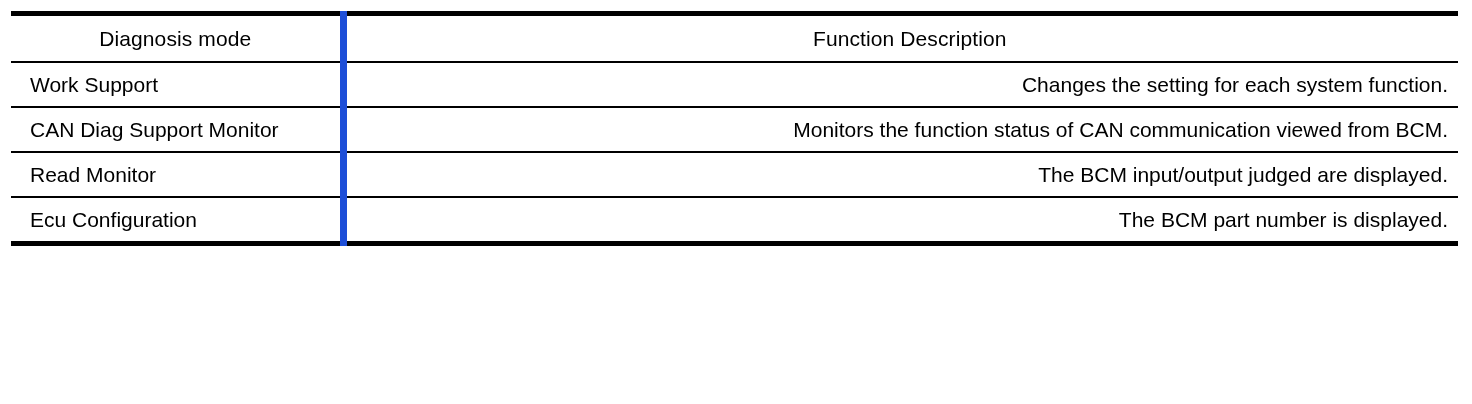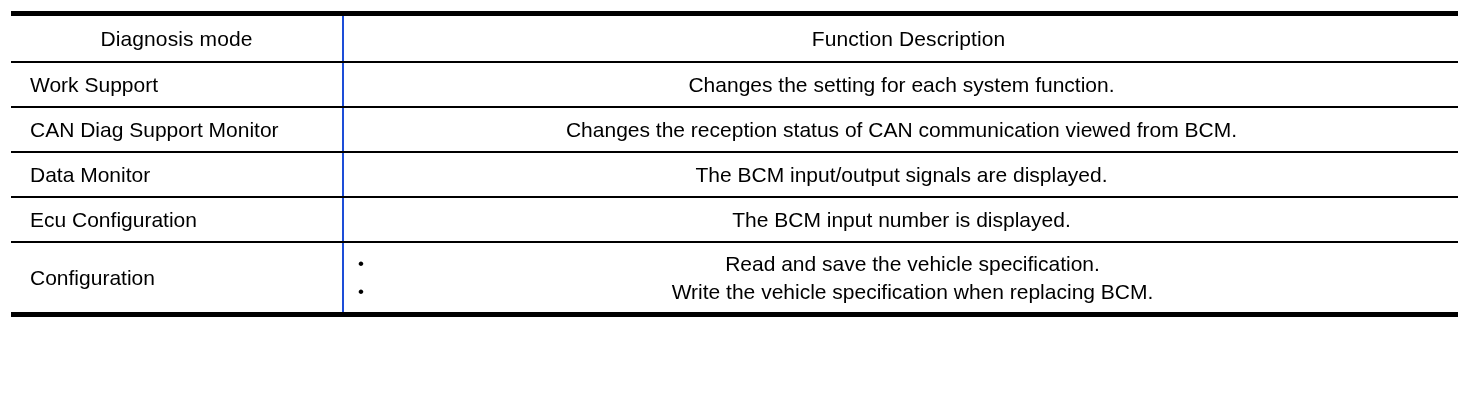--- a/index.html
+++ b/index.html
@@ -52,21 +52,21 @@
   table.diag-table thead tr th {
     border-bottom: 2px solid #000;
   }
   table.diag-table tbody tr:last-child td {
     border-bottom: none;
   }
 
   
   table.diag-table th.cell-mode,
   table.diag-table td.cell-mode {
-    border-right: 2px solid #1d4ed8;
+    border-right: 7px solid #1d4ed8;
   }
 
   th, td {
     vertical-align: middle;
     padding: 0;
     font-weight: normal;
   }
 
   
   .header-row th {
@@ -84,21 +84,21 @@
   .body-row td {
     height: 43px;
     font-size: 21px;
   }
   .body-row td.cell-mode {
     text-align: left;
     padding-left: 19px;
     padding-right: 7px;
   }
   .body-row td.cell-desc {
-    text-align: center;
+    text-align: right;
     padding-left: 11px;
     padding-right: 10px;
   }
 
   
   .body-row.row-tall td {
     height: 69px;
   }
 
   ul.bullets {
@@ -141,47 +141,32 @@
       <tbody>
 
         <tr class="body-row">
           <td class="cell-mode">Work Support</td>
           <td class="cell-desc">Changes the setting for each system function.</td>
         </tr>
 
 
         <tr class="body-row">
           <td class="cell-mode">CAN Diag Support Monitor</td>
-          <td class="cell-desc">Changes the reception status of CAN communication viewed from BCM.</td>
+          <td class="cell-desc">Monitors the function status of CAN communication viewed from BCM.</td>
         </tr>
 
         <tr class="body-row">
-          <td class="cell-mode">Data Monitor</td>
-          <td class="cell-desc">The BCM input/output signals are displayed.</td>
+          <td class="cell-mode">Read Monitor</td>
+          <td class="cell-desc">The BCM input/output judged are displayed.</td>
         </tr>
 
 
         <tr class="body-row">
           <td class="cell-mode">Ecu Configuration</td>
-          <td class="cell-desc">The BCM input number is displayed.</td>
+          <td class="cell-desc">The BCM part number is displayed.</td>
         </tr>
 
-        <tr class="body-row row-tall">
-          <td class="cell-mode">Configuration</td>
-          <td class="cell-desc">
-            <ul class="bullets">
-              <li>
-                <span class="bullet-dot">•</span>
-                <span>Read and save the vehicle specification.</span>
-              </li>
-              <li>
-                <span class="bullet-dot">•</span>
-                <span>Write the vehicle specification when replacing BCM.</span>
-              </li>
-            </ul>
-          </td>
-        </tr>
 
       </tbody>
     </table>
   </div>
 
 </div>
 
 </body></html>

